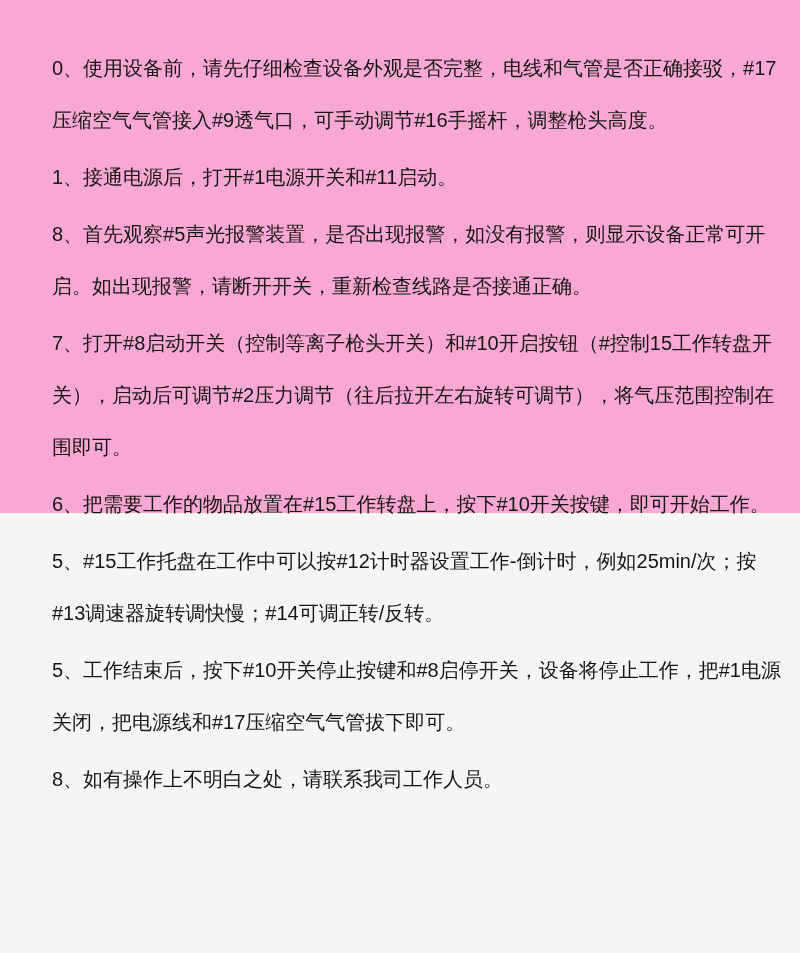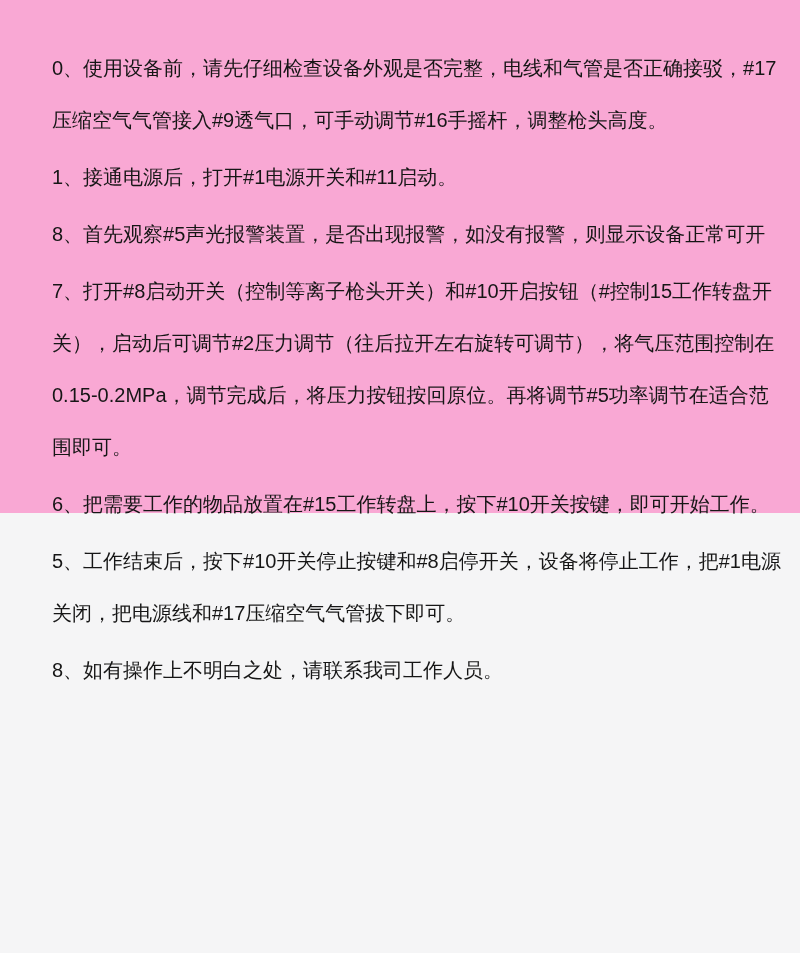--- a/index.html
+++ b/index.html
@@ -50,29 +50,33 @@
   <main class="doc" style="color: rgb(22, 22, 22);">
       <p class="para">
         <span class="line">0、使用设备前，请先仔细检查设备外观是否完整，电线和气管是否正确接驳，#17</span>
         <span class="line">压缩空气气管接入#9透气口，可手动调节#16手摇杆，调整枪头高度。</span>
       </p>
       <p class="para">
         <span class="line">1、接通电源后，打开#1电源开关和#11启动。</span>
       </p>
       <p class="para">
         <span class="line">8、首先观察#5声光报警装置，是否出现报警，如没有报警，则显示设备正常可开</span>
+        <span class="line">启。如出现报警，请断开开关，重新检查线路是否接通正确。</span>
       </p>
       <p class="para">
         <span class="line">7、打开#8启动开关（控制等离子枪头开关）和#10开启按钮（#控制15工作转盘开</span>
         <span class="line">关），启动后可调节#2压力调节（往后拉开左右旋转可调节），将气压范围控制在</span>
-        <span class="line">0.15-0.2MPa，调节完成后，将压力按钮按回原位。再将调节#5功率调节在适合范</span>
         <span class="line">围即可。</span>
       </p>
       <p class="para">
         <span class="line">6、把需要工作的物品放置在#15工作转盘上，按下#10开关按键，即可开始工作。</span>
+      </p>
+      <p class="para">
+        <span class="line">5、#15工作托盘在工作中可以按#12计时器设置工作-倒计时，例如25min/次；按</span>
+        <span class="line">#13调速器旋转调快慢；#14可调正转/反转。</span>
       </p>
       <p class="para">
         <span class="line">5、工作结束后，按下#10开关停止按键和#8启停开关，设备将停止工作，把#1电源</span>
         <span class="line">关闭，把电源线和#17压缩空气气管拔下即可。</span>
       </p>
       <p class="para">
         <span class="line">8、如有操作上不明白之处，请联系我司工作人员。</span>
       </p>
     </main>
 </div>

